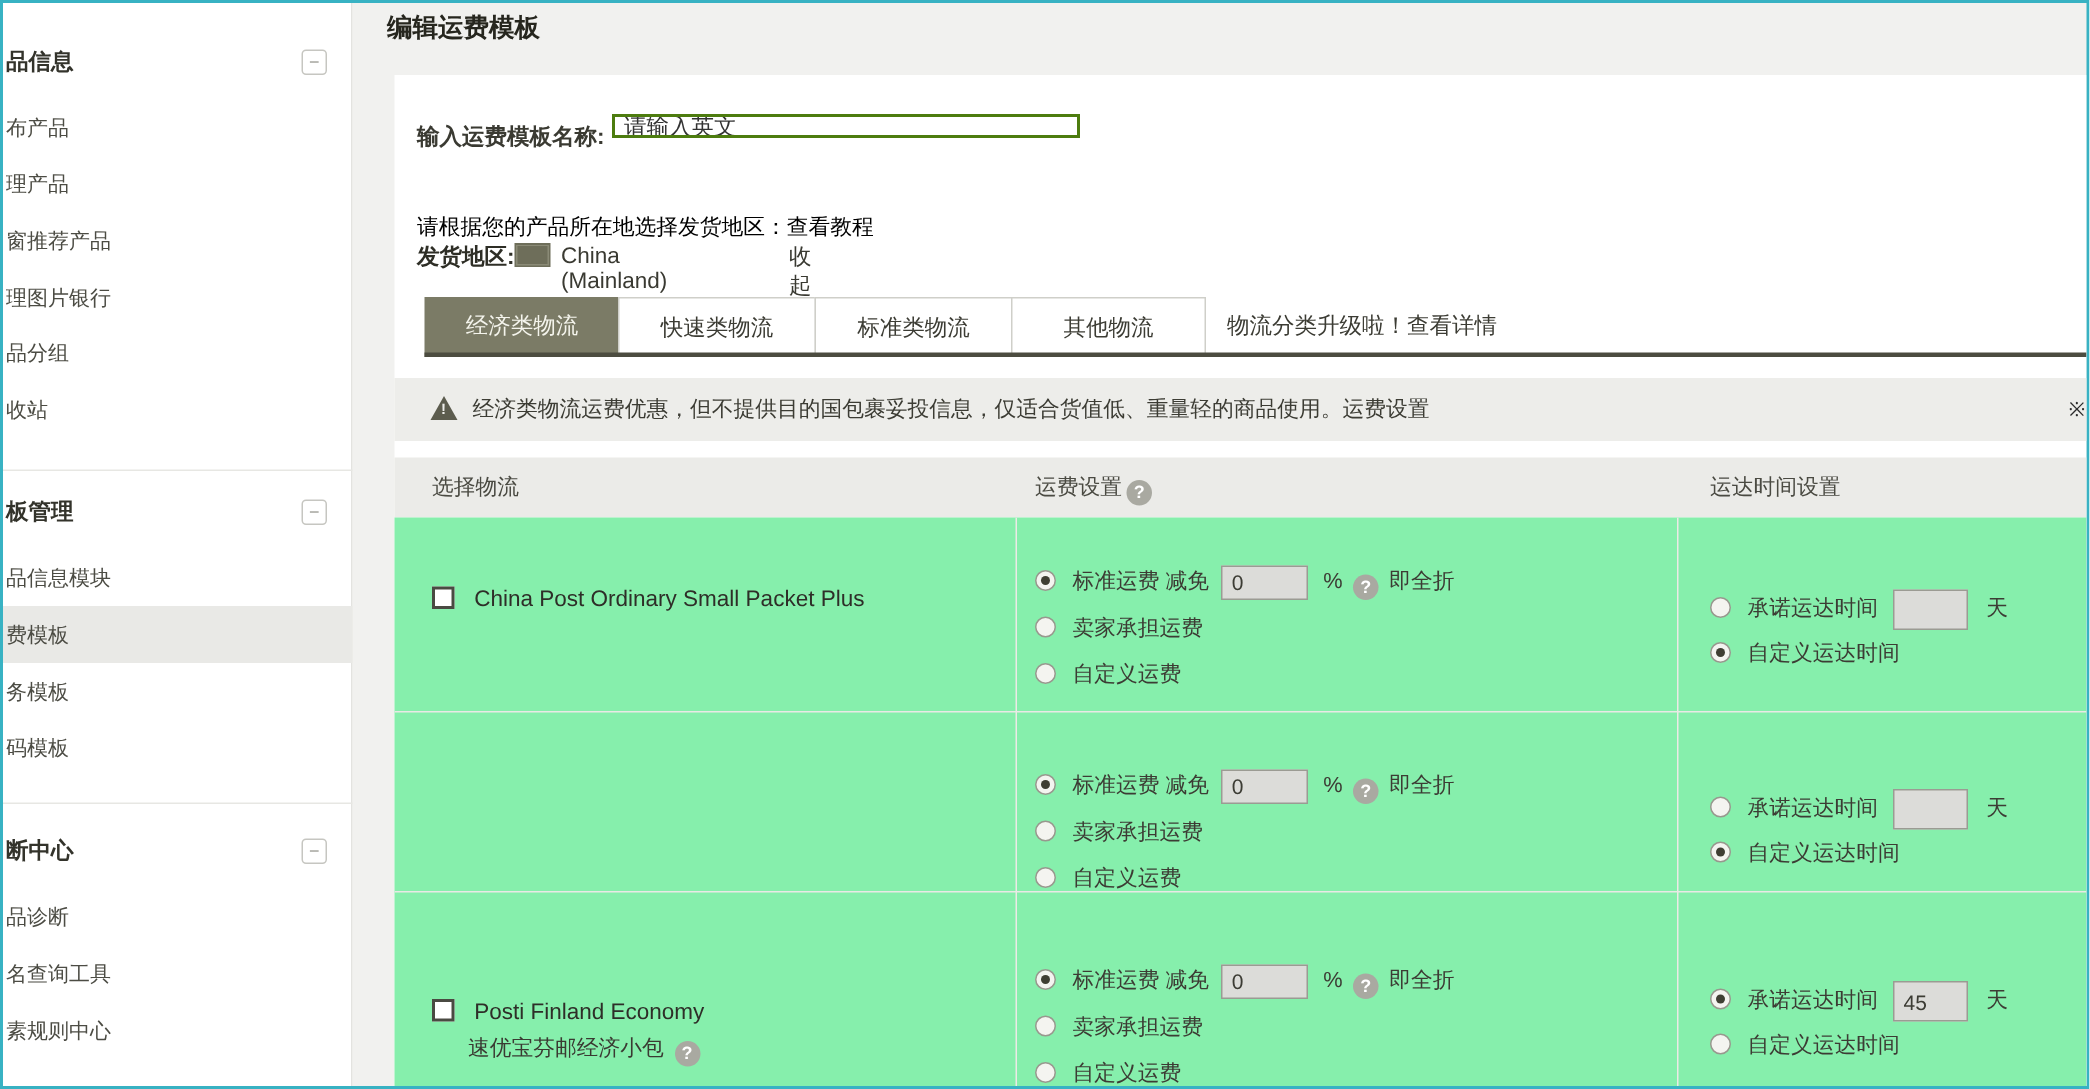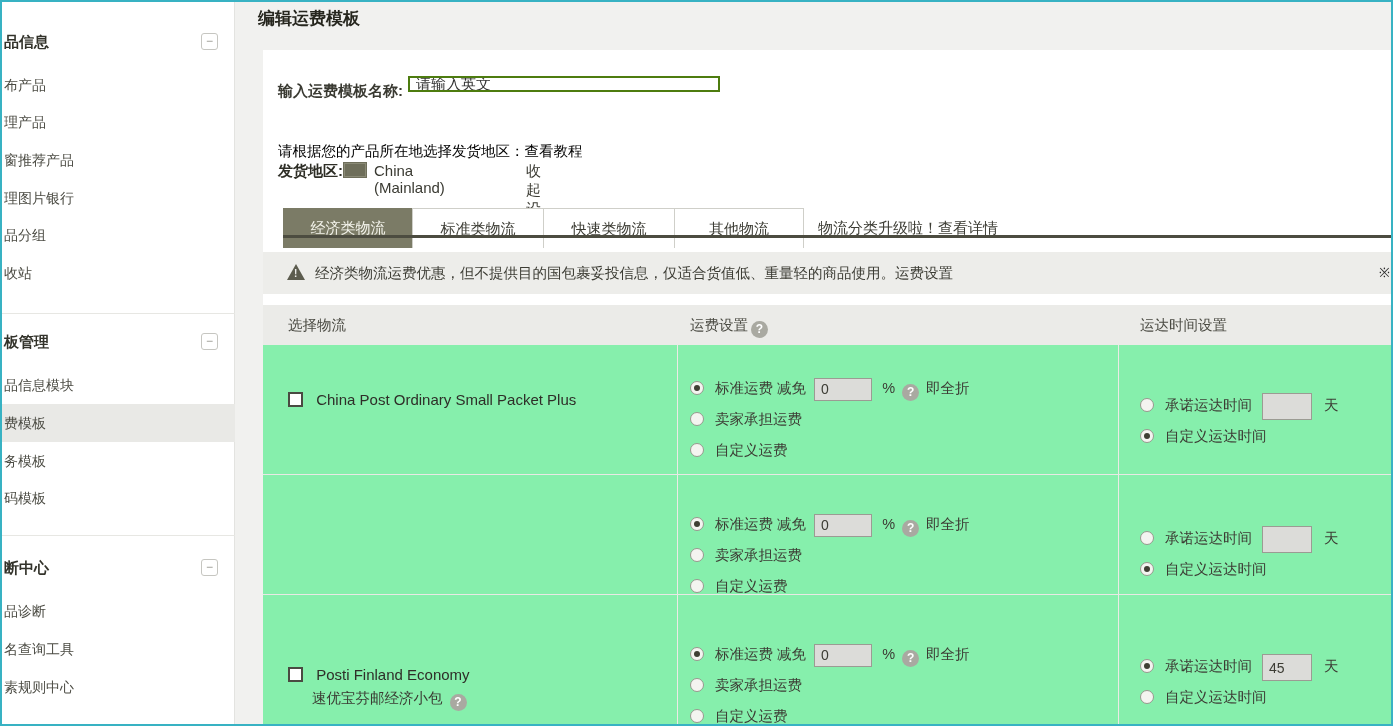--- a/index.html
+++ b/index.html
@@ -28,21 +28,21 @@
                 border:2px solid #4d7c0f; background:#fff; font-size:15px; color:#333;
                 padding-left:6px; font-family:"Liberation Sans", sans-serif; }
   .hint-line { position:absolute; left:15px; top:72px; font-size:14.5px; color:#000000;margin-top:20px; }
   .hint-link { cursor:pointer; }
   .region-row { position:absolute; left:15px; top:112px; height:18px; font-size:15px; }
   .region-label { font-weight:bold; color:#2e2e26; }
   .flag { position:absolute; left:65px; top:0; width:24px; height:16px; background:#6e6e5a; border:1px solid #84847000; box-shadow:0 0 0 1px #8a8a76 inset; }
   .region-value { position:absolute; left:96px; top:0; color:#3a3a32; }
   .collapse-link { position:absolute; left:248px; top:0; color:#3a3a32; cursor:pointer; }
   
-  .tabs { position:absolute; left:20px; top:158px; height:40px; display:flex; }
+  .tabs { position:absolute; left:20px; top:148px; height:40px; display:flex; }
   .tab { height:40px; line-height:40px; text-align:center; font-size:15px; color:#3c3c34;
          background:#fff; border:1px solid #cfcfc9; border-bottom:none; cursor:pointer; }
   .tab + .tab { margin-left:-1px; }
   .tab.active { background:#7b7b66; color:#f4f4ec; border:none; }
   .tabs-notice { margin-left:14px; line-height:40px; font-size:15px; color:#3c3c34; white-space:nowrap; cursor:pointer; }
   .tab-underline { position:absolute; left:20px; right:0; top:185px; height:3px; background:#4c4c40; }
   
   .warning-bar { position:absolute; left:0; right:0; top:202px; height:42px; background:#ededea; }
   .warn-tri { position:absolute; left:24px; top:12px; width:0; height:0;
               border-left:9px solid transparent; border-right:9px solid transparent;
@@ -129,22 +129,22 @@
 
     <div class="region-row">
       <span class="region-label">发货地区:</span>
       <span class="flag"></span>
       <span class="region-value">China (Mainland)</span>
       <span class="collapse-link">收起设置</span>
     </div>
 
     <div class="tabs">
       <div class="tab active" style="width:130px">经济类物流</div>
+      <div class="tab" style="width:132px">快速类物流</div>
       <div class="tab" style="width:132px">标准类物流</div>
-      <div class="tab" style="width:132px">快速类物流</div>
       <div class="tab" style="width:130px">其他物流</div>
       <div class="tabs-notice">物流分类升级啦！查看详情</div>
     </div>
     <div class="tab-underline"></div>
 
     <div class="warning-bar">
       <span class="warn-tri"></span>
       <span class="warn-excl">!</span>
       <span class="warn-text">
         <span>经济类物流运费优惠，但不提供目的国包裹妥投信息，仅适合货值低、重量轻的商品使用。</span><span>运费设置</span>

